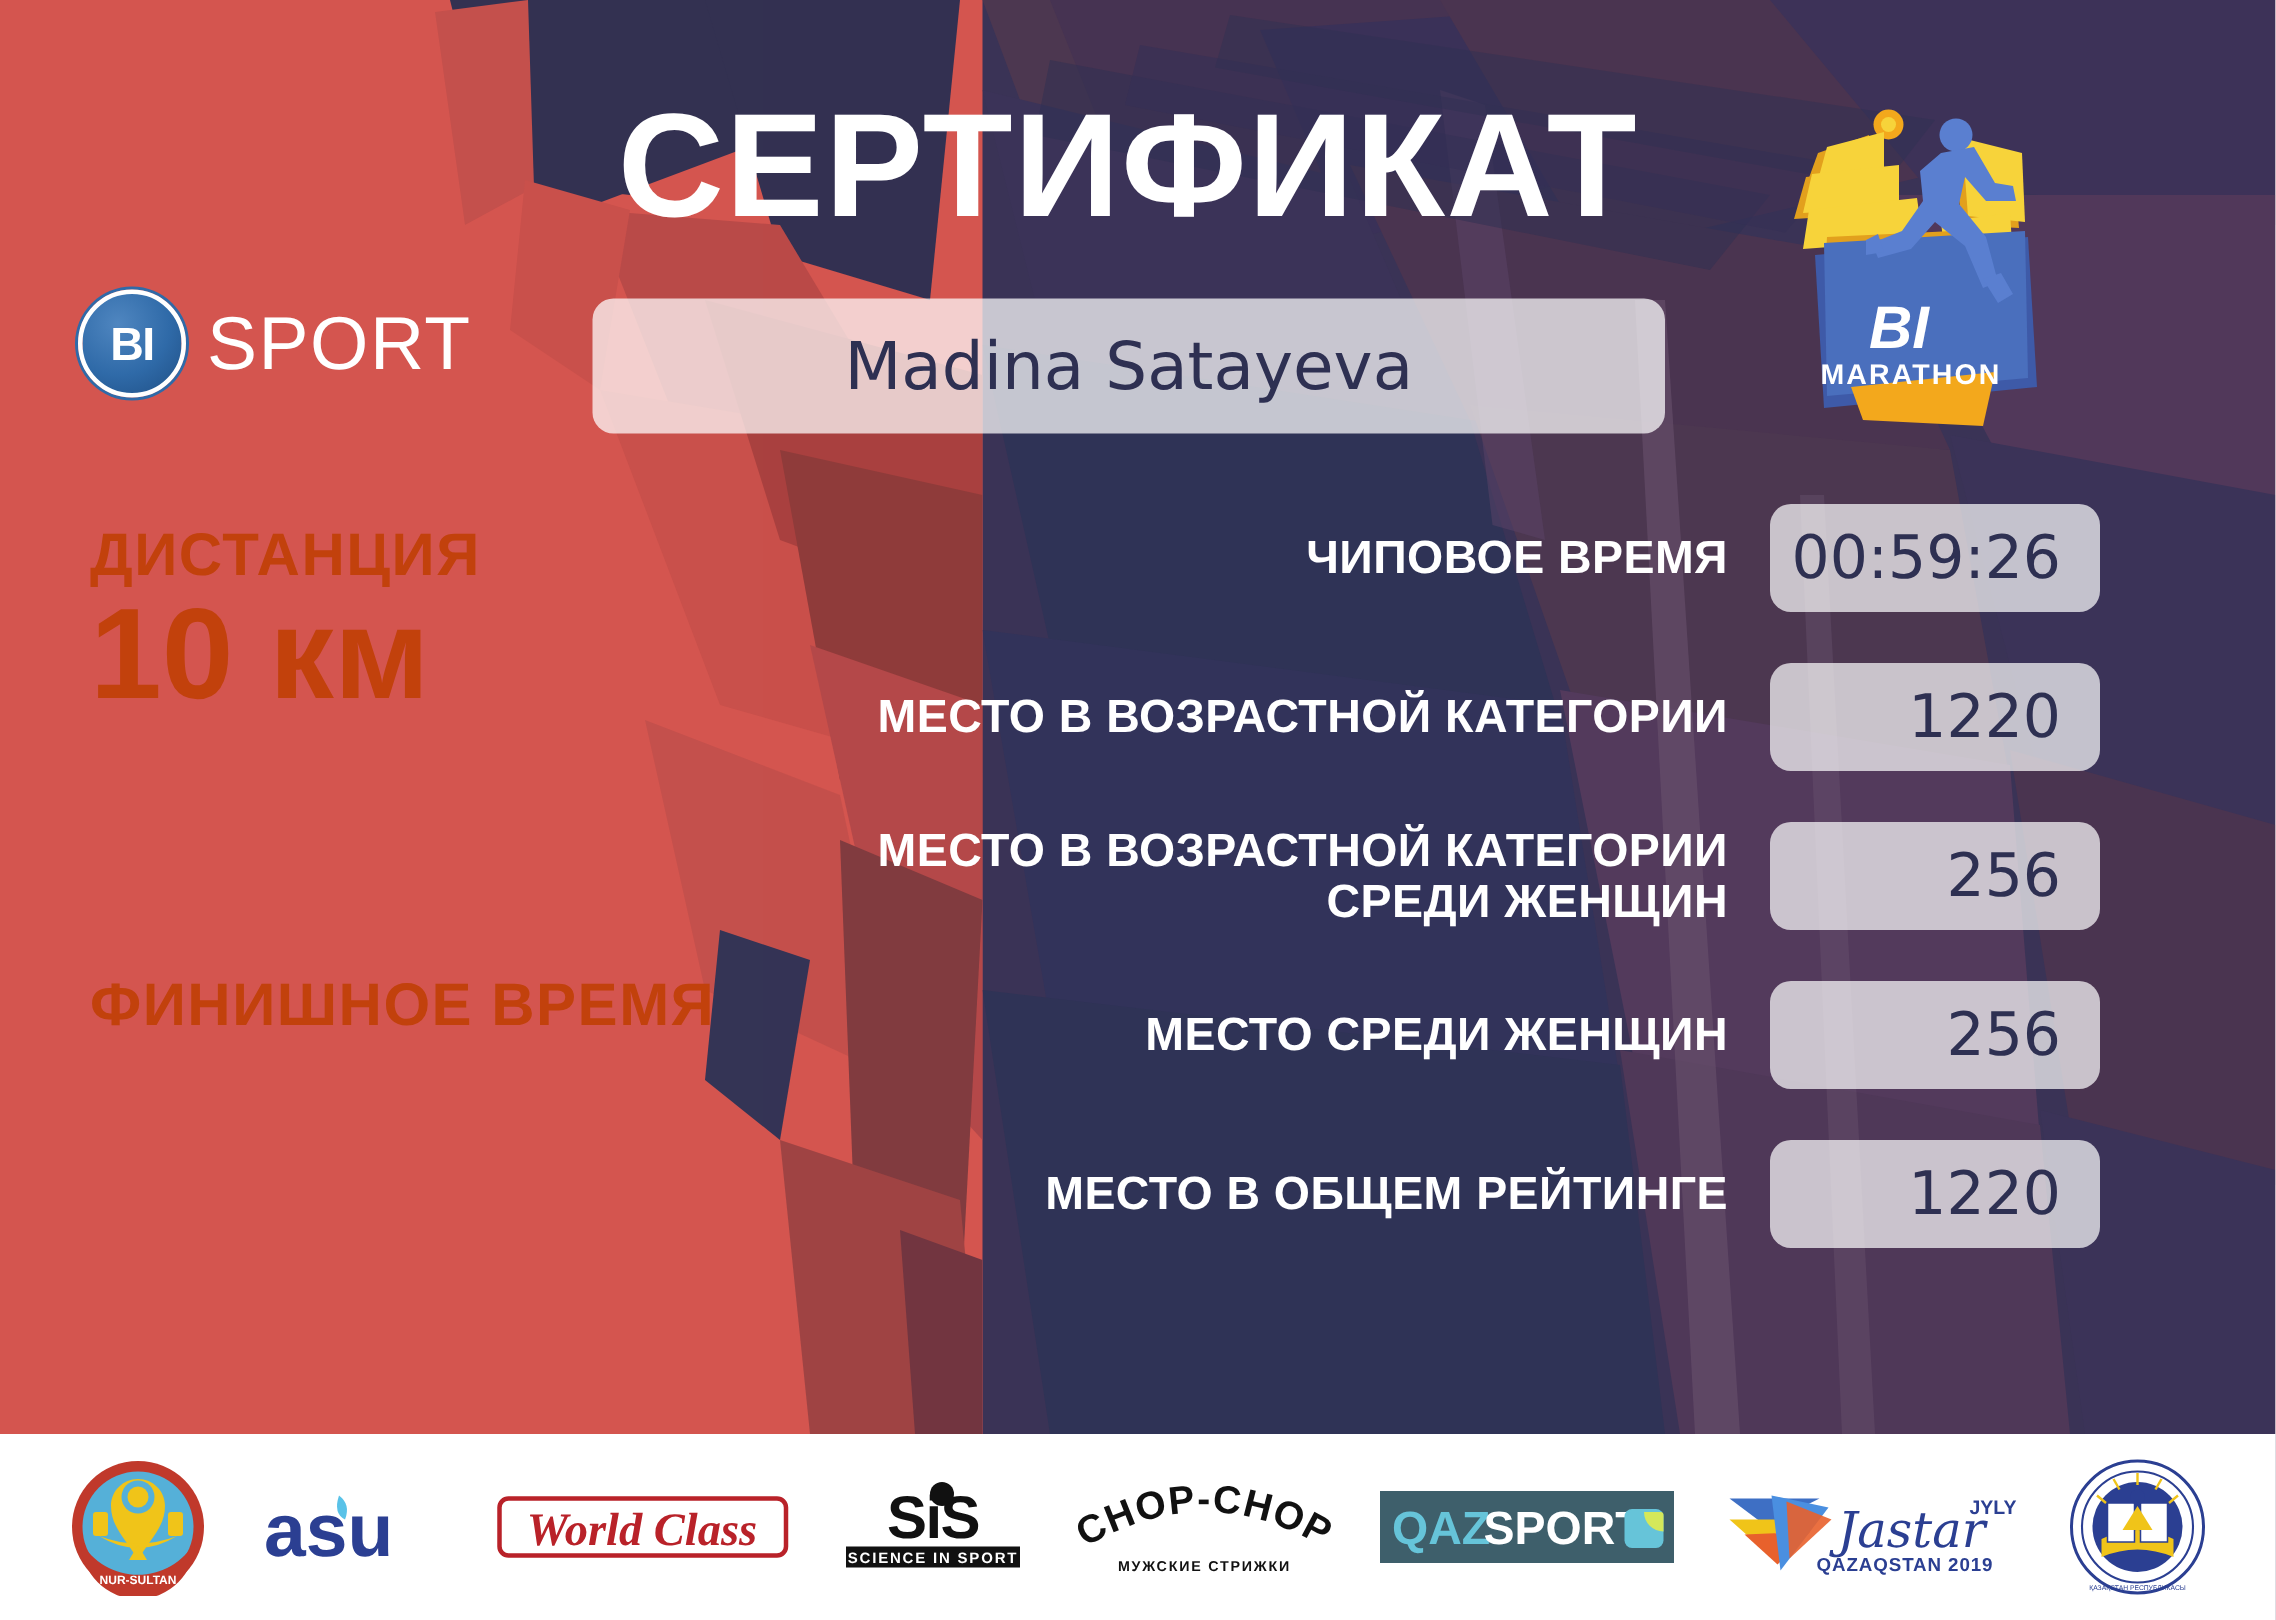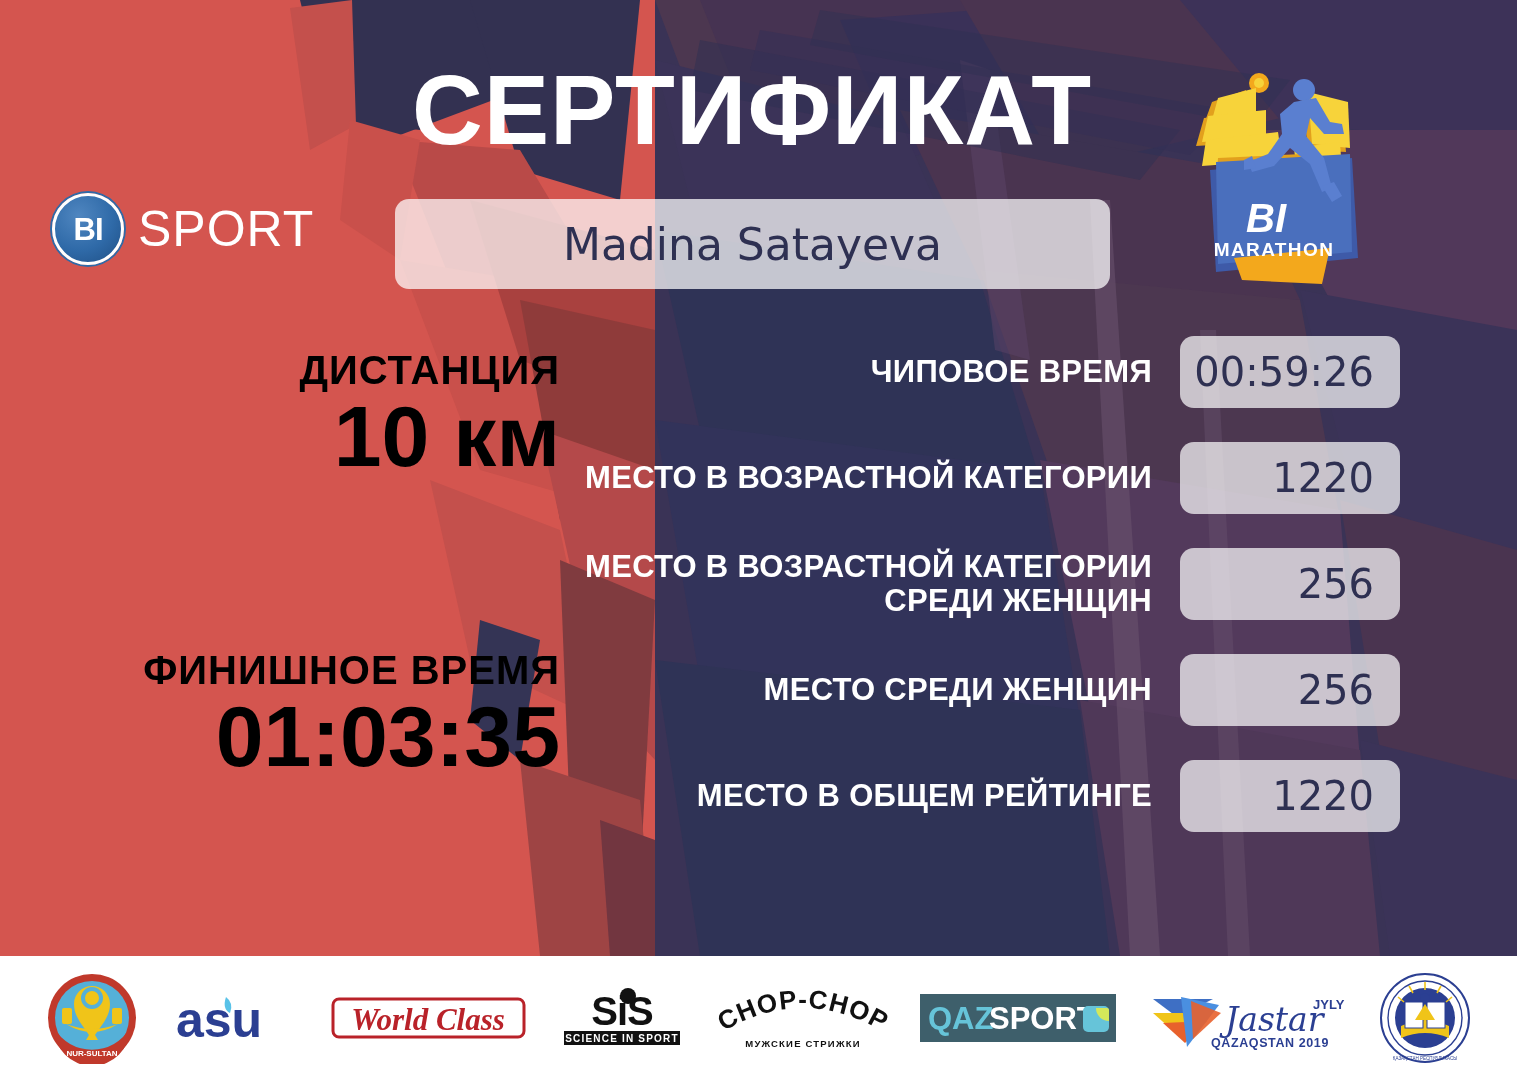--- a/index.html
+++ b/index.html
@@ -35,21 +35,21 @@
   #name-pill{position:absolute;left:395px;top:199px;width:715px;height:90px;
              border-radius:14px;background:rgba(255,255,255,0.72);
              display:flex;align-items:center;justify-content:center;}
   #name-pill span{color:#2e3052;font-size:44px;font-weight:400;
                   font-family:"DejaVu Sans",sans-serif;letter-spacing:0px;}
 
   
   #bi-marathon{position:absolute;left:1182px;top:62px;width:190px;height:235px;}
 
   
-  .lcol{position:absolute;left:60px;width:500px;text-align:right;color:#000000;}
+  .lcol{position:absolute;left:60px;width:500px;text-align:left;color:#c2410c;}
   .lcol .lbl{font-size:40px;font-weight:bold;letter-spacing:1px;line-height:1.12;
              font-family:"Liberation Sans",sans-serif;}
   .lcol .val{font-size:86px;font-weight:bold;line-height:1.0;margin-top:0;
              font-family:"Liberation Sans",sans-serif;}
   #dist-block{top:348px;}
   #fin-block{top:648px;}
 
   
   #stats{position:absolute;left:520px;top:336px;width:880px;}
   .stat-row{display:flex;align-items:center;justify-content:flex-end;
@@ -186,21 +186,20 @@
     </svg>
   </div>
 
   <div class="lcol" id="dist-block">
     <div class="lbl">ДИСТАНЦИЯ</div>
     <div class="val">10 км</div>
   </div>
 
   <div class="lcol" id="fin-block">
     <div class="lbl">ФИНИШНОЕ ВРЕМЯ</div>
-    <div class="val">01:03:35</div>
   </div>
 
   <div id="stats">
 
     <div class="stat-row">
       <div class="stat-label">ЧИПОВОЕ ВРЕМЯ</div>
       <div class="stat-pill">
         <span>00:59:26</span>
       </div>
     </div>

